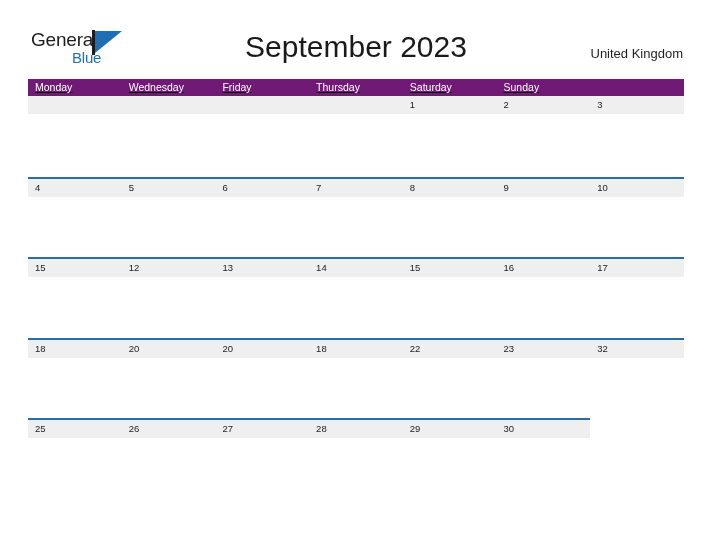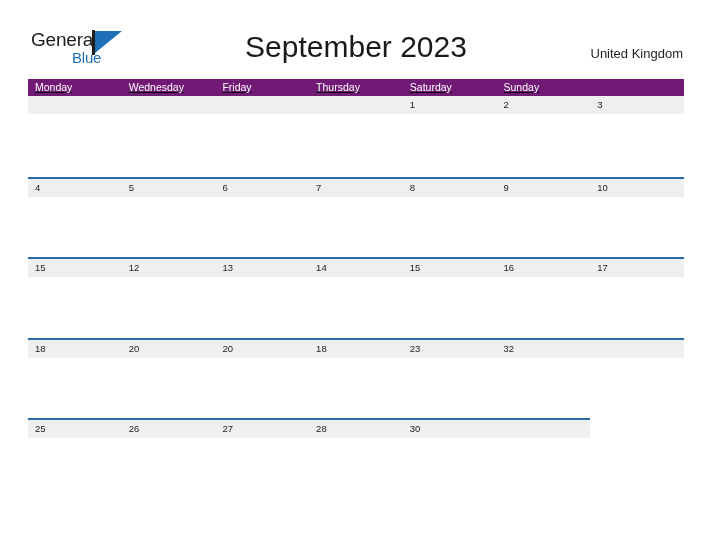--- a/index.html
+++ b/index.html
@@ -271,40 +271,42 @@
         <div class="day-body-cell"></div>
       </div>
     </div>
 
     <div class="week-row">
       <div class="band" style="width:656px">
         <div class="day-cell">18</div>
         <div class="day-cell">20</div>
         <div class="day-cell">20</div>
         <div class="day-cell">18</div>
+        <div class="day-cell">22</div>
         <div class="day-cell">23</div>
         <div class="day-cell">32</div>
       </div>
       <div class="day-body">
         <div class="day-body-cell"></div>
         <div class="day-body-cell"></div>
         <div class="day-body-cell"></div>
         <div class="day-body-cell"></div>
         <div class="day-body-cell"></div>
         <div class="day-body-cell"></div>
         <div class="day-body-cell"></div>
       </div>
     </div>
 
     <div class="week-row">
       <div class="band" style="width:562.3px">
         <div class="day-cell">25</div>
         <div class="day-cell">26</div>
         <div class="day-cell">27</div>
         <div class="day-cell">28</div>
+        <div class="day-cell">29</div>
         <div class="day-cell">30</div>
       </div>
       <div class="day-body">
         <div class="day-body-cell"></div>
         <div class="day-body-cell"></div>
         <div class="day-body-cell"></div>
         <div class="day-body-cell"></div>
         <div class="day-body-cell"></div>
         <div class="day-body-cell"></div>
       </div>

